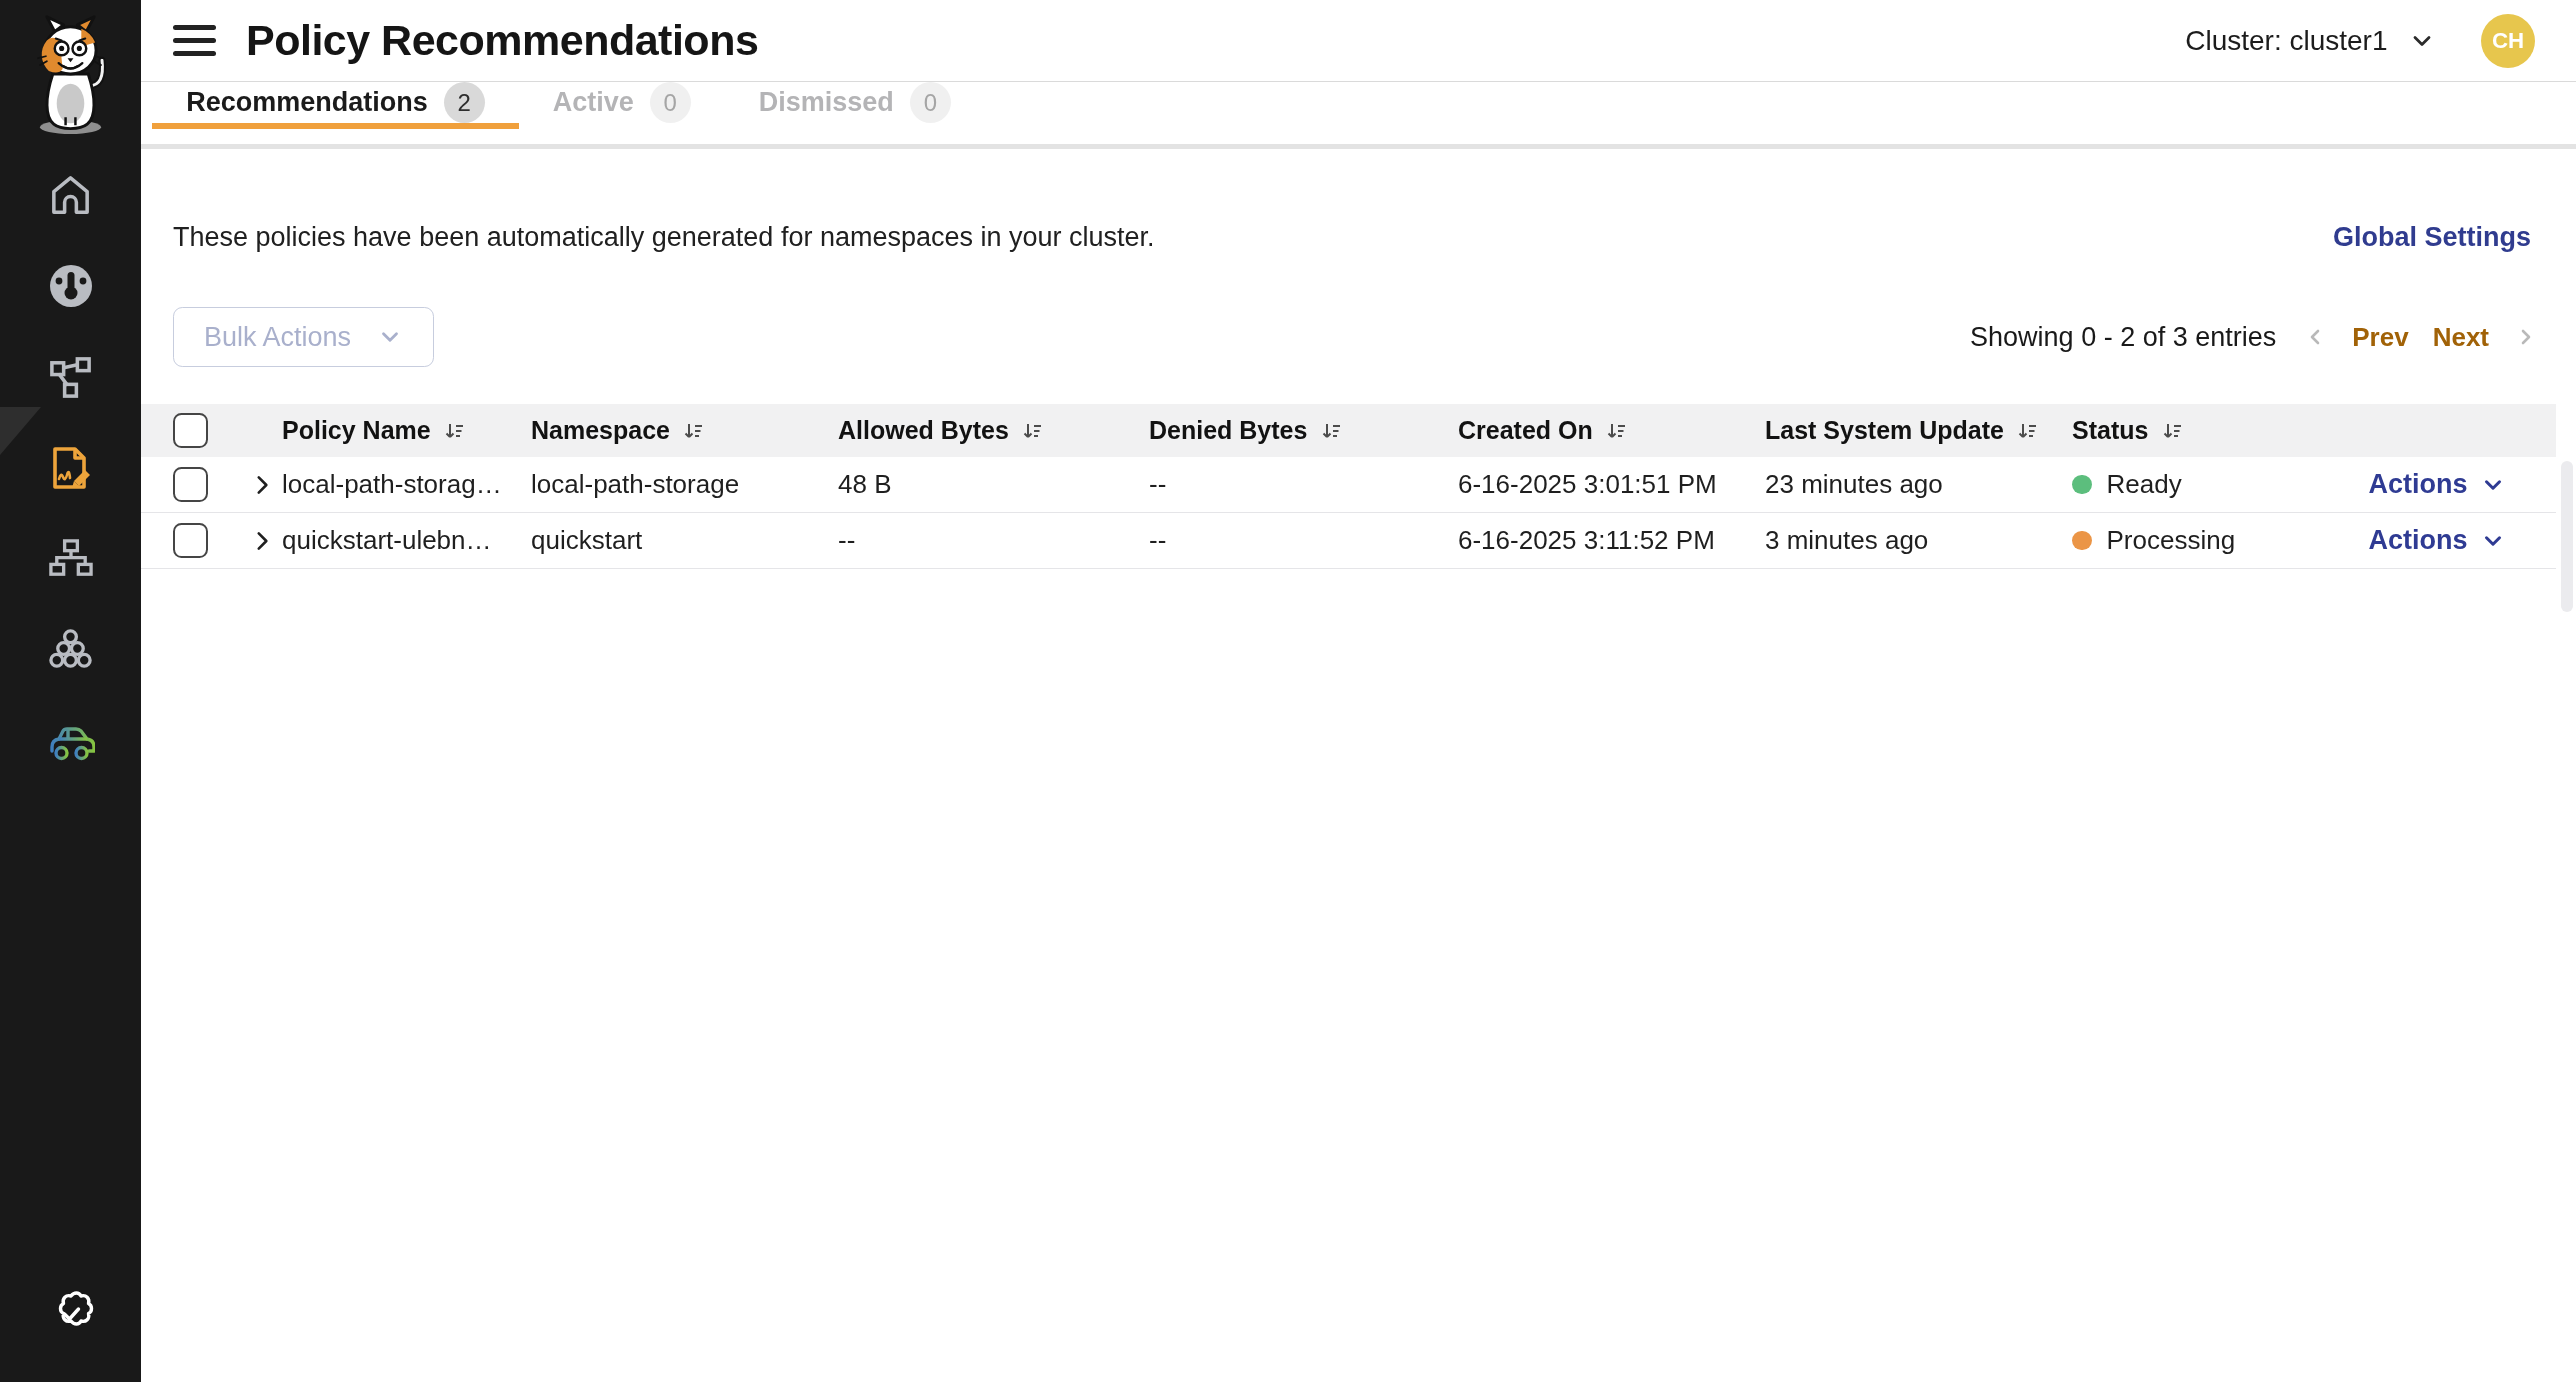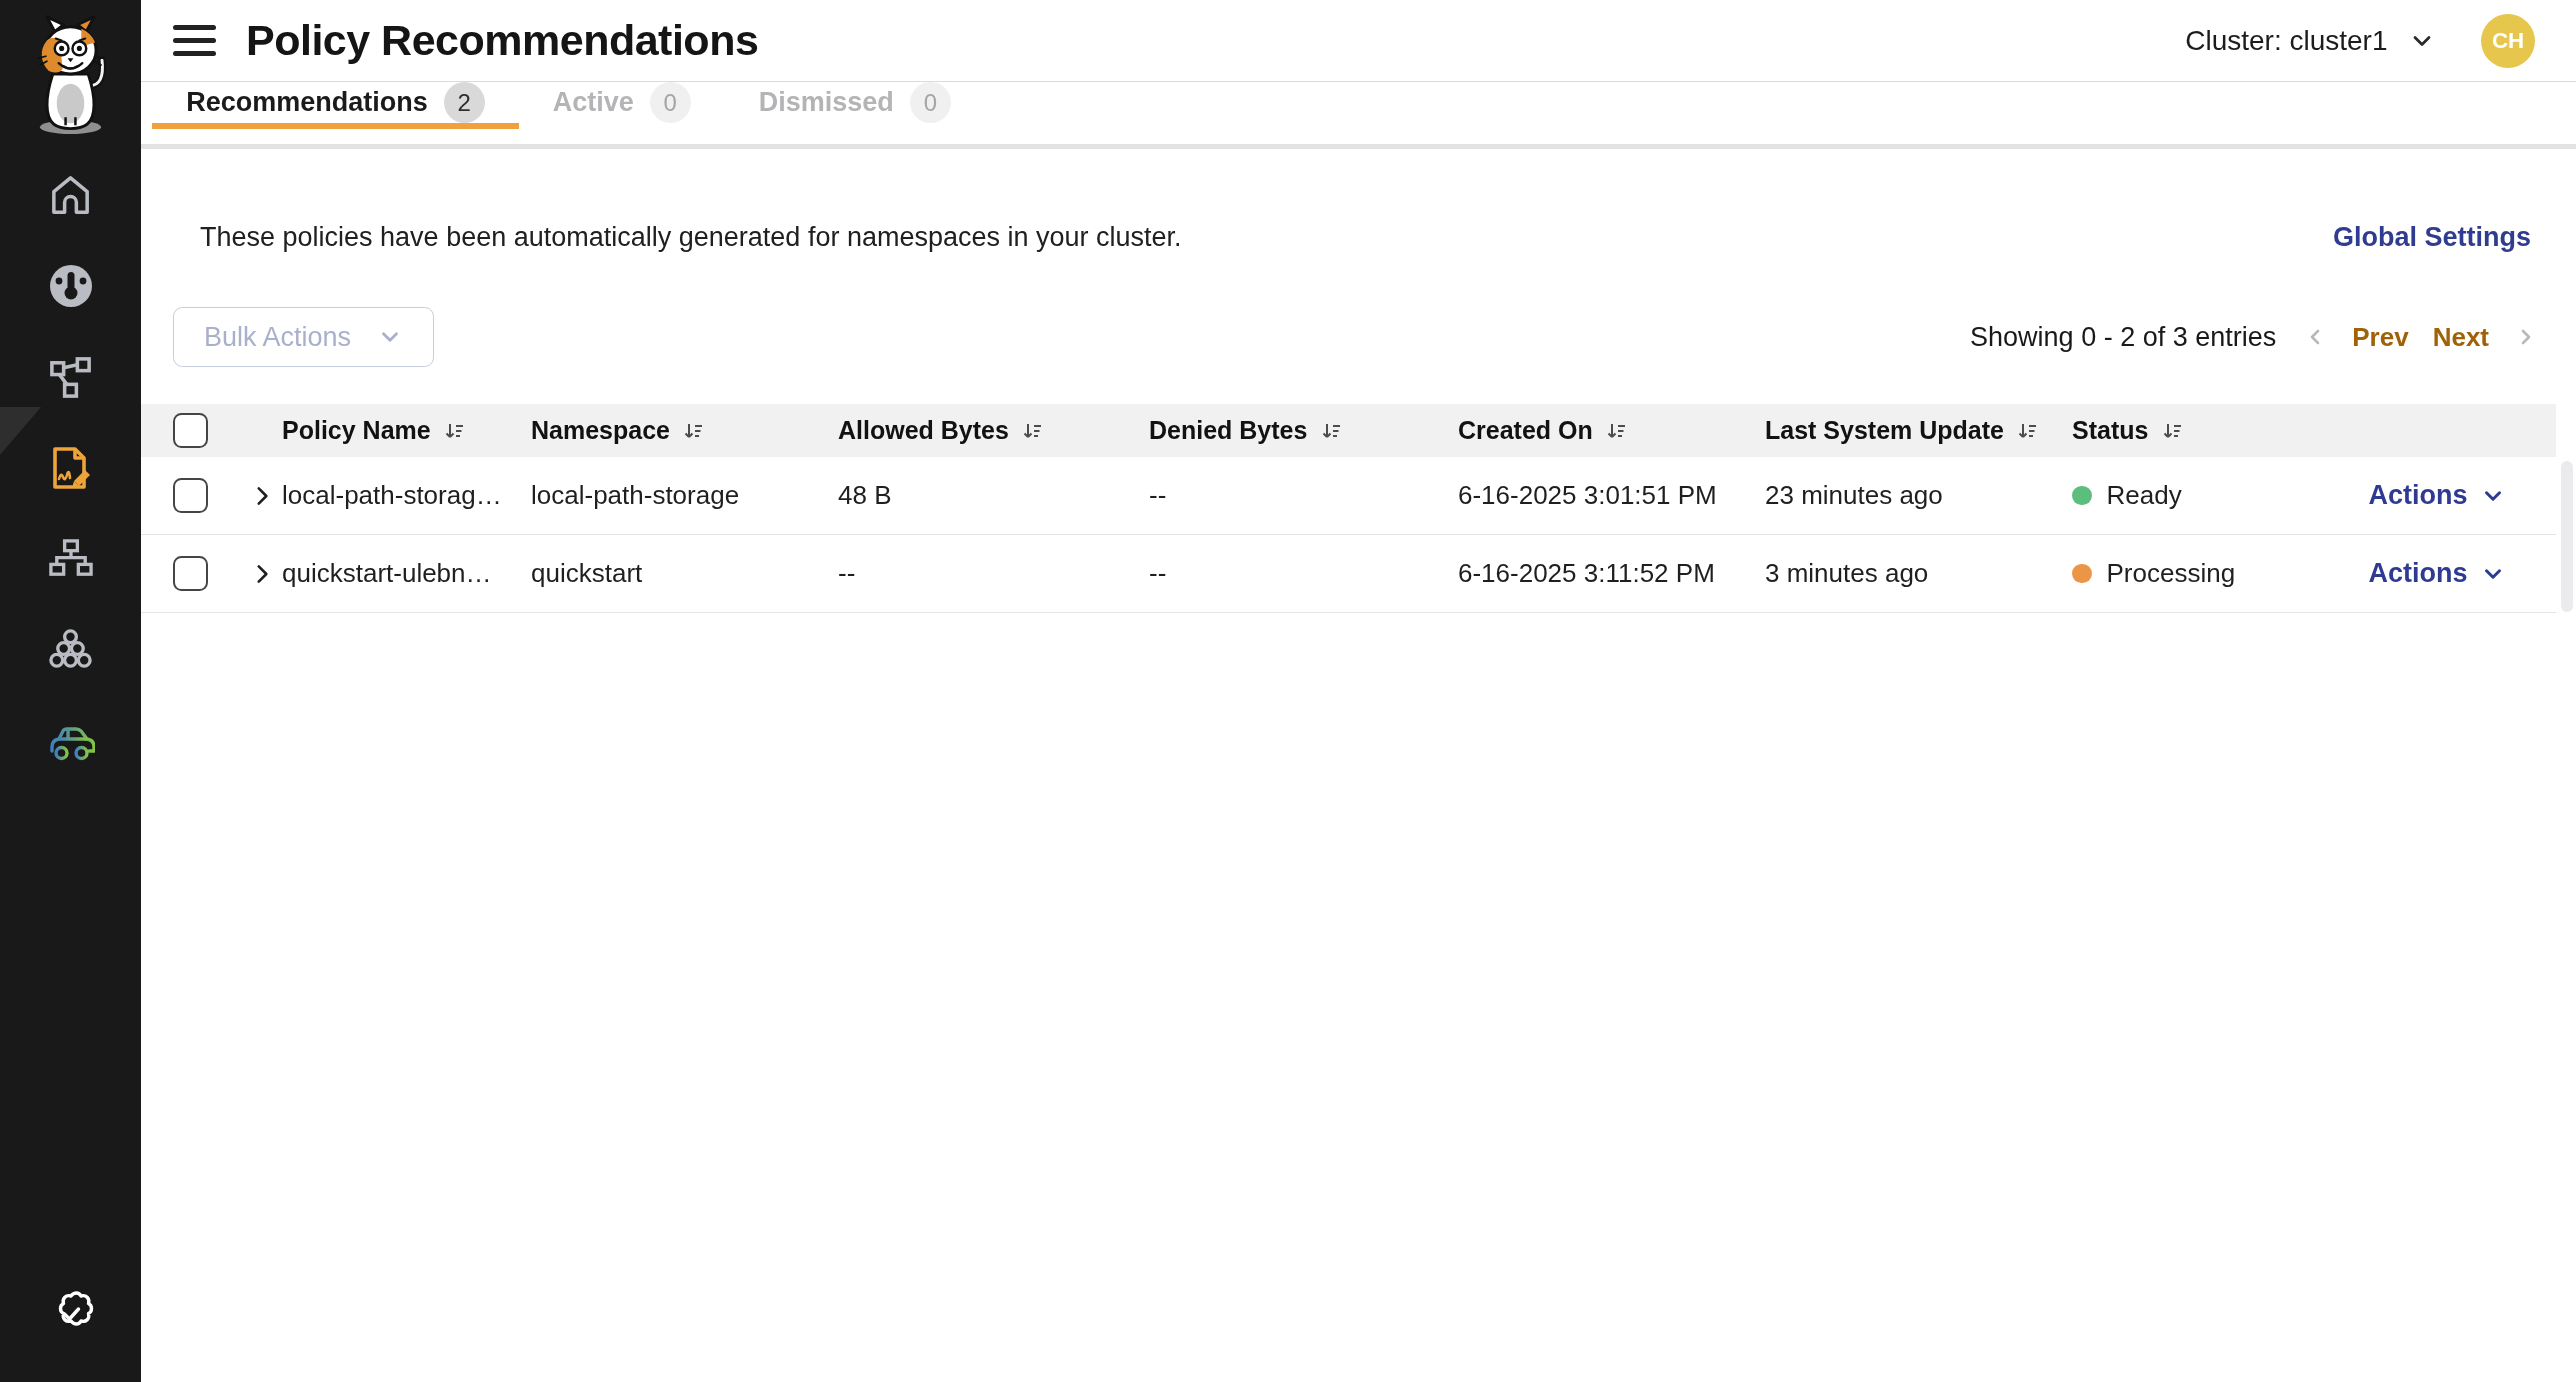--- a/index.html
+++ b/index.html
@@ -65,21 +65,21 @@
   }
   .tab.active .tab-label { color:#1b1b1b; }
   .tab.active .tab-badge { background:#d9d9d9; color:#2e2e2e; }
   .tab.active::after {
     content:""; position:absolute; left:0; right:0; bottom:-5.6px; height:5.6px;
     background:#f0a03c;
   }
 
   
   .content { margin-left:141px; }
-  .desc-row { display:flex; justify-content:space-between; align-items:center; padding:0 45px 0 32px; margin-top:73px;margin-left:27px; }
+  .desc-row { display:flex; justify-content:space-between; align-items:center; padding:0 45px 0 32px; margin-top:73px; }
   .desc-text { font-size:27px; color:#202020; }
   .global-settings { font-size:27px; font-weight:bold; color:#303c8f; cursor:pointer; }
 
   .toolbar-row { display:flex; justify-content:space-between; align-items:center; padding:0 39px 0 32px; margin-top:54px; }
   .bulk-btn {
     height:60px; padding:0 30px; background:#ffffff;
     border:1.9px solid #c7cdde; border-radius:9.3px;
     color:#a9b0cc; font-size:27px;
     display:flex; align-items:center; gap:26px; cursor:default;
   }
@@ -90,21 +90,21 @@
 
   
   .table-wrap { margin-top:37px; margin-right:20.5px; position:relative; }
   .tgrid {
     display:grid;
     grid-template-columns:101px 40px 249px 307px 311px 309px 307px 307px 205px 1fr;
     align-items:center;
   }
   .thead { background:#f1f1f2; height:53px; }
   .th { display:flex; align-items:center; gap:11.2px; font-size:25px; font-weight:bold; color:#121212; white-space:nowrap; }
-  .trow { height:78px; background:#ffffff; border-bottom:1.9px solid #e5e5e8; font-size:26px; color:#1f1f1f; }
+  .trow { height:56px; background:#ffffff; border-bottom:1.9px solid #e5e5e8; font-size:26px; color:#1f1f1f; }
   .cell { white-space:nowrap; overflow:hidden; }
   .cell-check { margin-left:32px; }
   .checkbox {
     width:35px; height:35px; border:2.8px solid #454545; border-radius:8.4px;
     background:#fff; cursor:pointer;
   }
   .expander { display:flex; align-items:center; justify-content:center; cursor:pointer; }
   .status-cell { display:flex; align-items:center; gap:15px; }
   .dot { width:19.5px; height:19.5px; border-radius:50%; display:inline-block; }
   .actions-cell { display:flex; align-items:center; gap:12px; justify-content:flex-end; padding-right:50px; color:#2f3b93; font-weight:bold; font-size:27px; cursor:pointer; }

